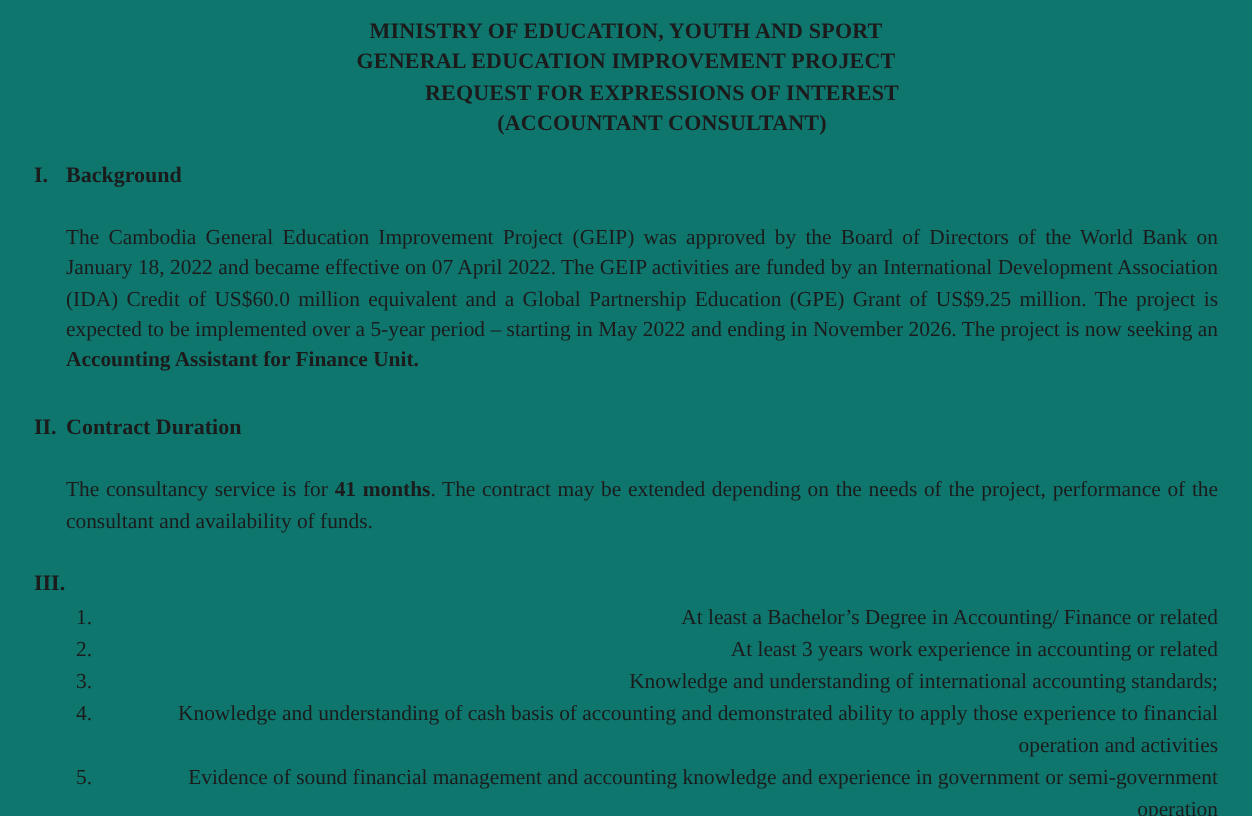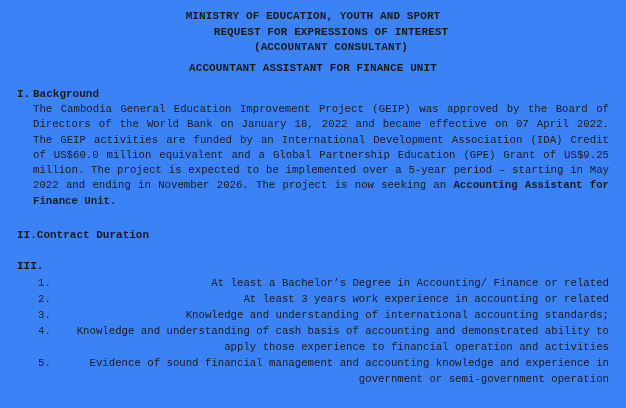--- a/index.html
+++ b/index.html
@@ -9,23 +9,23 @@
   }
   body {
     width: 626px;
     height: 408px;
     overflow: hidden;
   }
   .page {
     position: relative;
     width: 626px;
     height: 408px;
-    background: #3b82f6;
+    background: #0f766e;
     color: #1b1b1b;
-    font-family: Liberation Mono, monospace;
+    font-family: Liberation Serif, serif;
     box-sizing: border-box;
   }
   
   .doc-header {
     padding-top: 9px;
     text-align: center;
     font-weight: bold;
     font-size: 11px;
     line-height: 15px;
     letter-spacing: 0.1px;
@@ -44,21 +44,21 @@
     display: flex;
     font-weight: bold;
     font-size: 11px;
     line-height: 15px;
   }
   .sec-num {
     min-width: 16px;
     flex: 0 0 auto;
   }
   .sec-body {
-    margin: 0 0 0 16px;
+    margin: 16px 0 0 16px;
     text-align: justify;
     font-size: 10.7px;
     line-height: 15.3px;
   }
   .sec-body b { font-weight: bold; }
   
   .qual-list {
     margin-left: 21px;
     margin-top: 1px;
   }
@@ -77,41 +77,42 @@
   }
 </style>
 </head>
 <body>
 
 <div class="page">
 
   <header class="doc-header">
     <div class="h-group-1">
       <div>MINISTRY OF EDUCATION, YOUTH AND SPORT</div>
+      <div>GENERAL EDUCATION IMPROVEMENT PROJECT</div>
     </div>
     <div class="h-group-2">
       <div>REQUEST FOR EXPRESSIONS OF INTEREST</div>
       <div>(ACCOUNTANT CONSULTANT)</div>
     </div>
-    <div class="h-group-3">ACCOUNTANT ASSISTANT FOR FINANCE UNIT</div>
   </header>
 
   <section class="section sec-background">
     <div class="sec-heading">
       <span class="sec-num">I.</span>
       <span class="sec-title">Background</span>
     </div>
     <p class="sec-body"><span>The Cambodia General Education Improvement Project (GEIP) was approved by the Board of Directors of the World Bank on January 18, 2022 and became effective on 07 April 2022. The GEIP activities are funded by an International Development Association (IDA) Credit of US$60.0 million equivalent and a Global Partnership Education (GPE) Grant of US$9.25 million. The project is expected to be implemented over a 5-year period – starting in May 2022 and ending in November 2026. The project is now seeking an </span><b>Accounting Assistant for Finance Unit.</b></p>
   </section>
 
   <section class="section sec-duration">
     <div class="sec-heading">
       <span class="sec-num">II.</span>
       <span class="sec-title">Contract Duration</span>
     </div>
+    <p class="sec-body"><span>The consultancy service is for </span><b>41 months</b><span>. The contract may be extended depending on the needs of the project, performance of the consultant and availability of funds.</span></p>
   </section>
 
   <section class="section sec-quals">
     <div class="sec-heading">
       <span class="sec-num">III.</span>
     </div>
     <div class="qual-list">
       <div class="list-item">
         <span class="item-num">1.</span>
         <span class="item-text">At least a Bachelor’s Degree in Accounting/ Finance or related</span>

